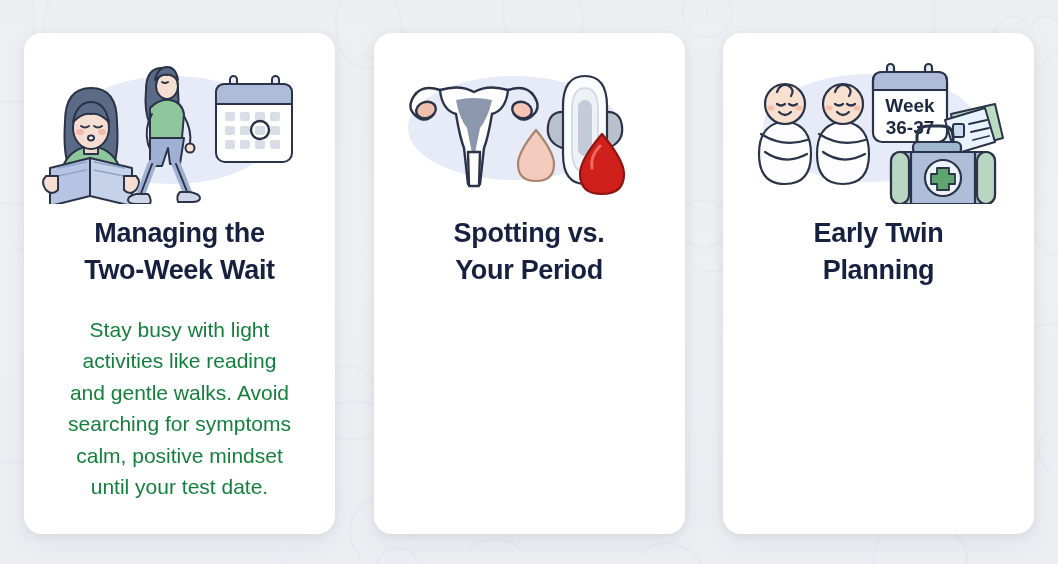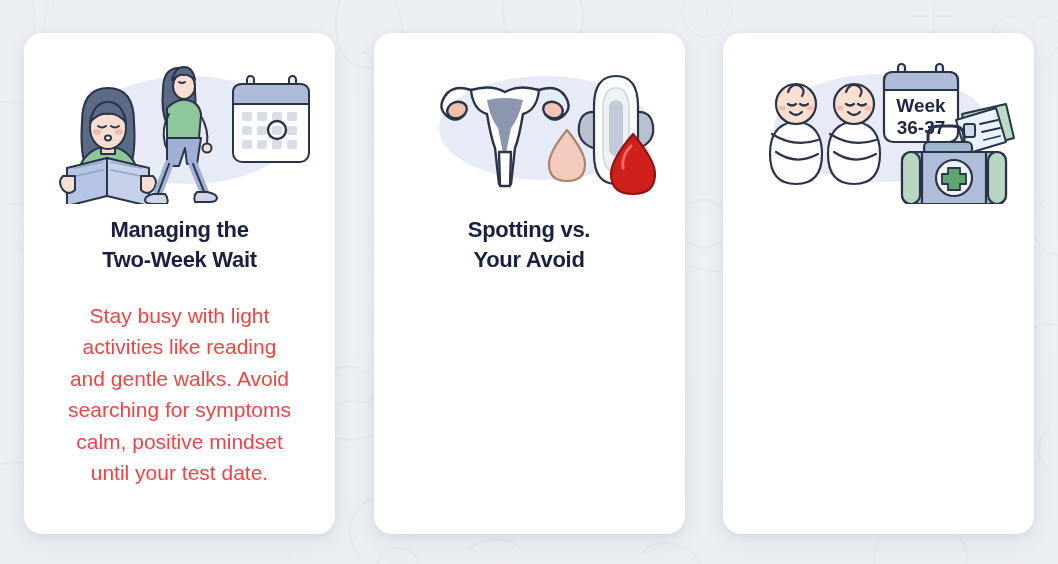--- a/index.html
+++ b/index.html
@@ -60,40 +60,40 @@
     flex-direction: column;
     align-items: center;
     overflow: hidden;
   }
 
   .card-illustration {
     width: 100%;
     height: 150px;
     display: flex;
     align-items: center;
-    justify-content: flex-end;
+    justify-content: flex-start;
     margin-bottom: 6px;
   }
   .card-illustration svg { display: block; }
 
   .card-title {
-    font-size: 22px;
+    font-size: 27px;
     font-weight: bold;
     line-height: 1.38;
     color: #17213f;
     text-align: center;
     letter-spacing: -0.3px;
     margin-top: 4px;
     white-space: pre-line;
   }
 
   .card-body {
     font-size: 21px;
     line-height: 1.50;
-    color: #ef4444;
+    color: #15803d;
     text-align: center;
     margin-top: 24px;
     padding: 0 6px;
     white-space: pre-line;
   }
 
   
   .card.card-3 .card-body { padding: 0 2px; }
   .card.card-2 .card-body { padding: 0 8px; }
 </style>
@@ -290,21 +290,21 @@
           <rect x="188" y="44" width="14" height="56" rx="7" fill="#c3cad8" stroke="none"></rect>
         </g>
 
         <g stroke="#8e1512" stroke-width="2.2" stroke-linejoin="round">
           <path d="M212 78 q22 26 22 40 q0 20 -22 20 q-22 0 -22 -20 q0 -14 22 -40 z" fill="#d0201c"></path>
           <path d="M202 112 q-2 -12 8 -22" stroke="#ef6a60" stroke-width="3" fill="none" stroke-linecap="round"></path>
         </g>
       </svg>
     </div>
     <div class="card-title">Spotting vs.
-Your Avoid</div>
+Your Period</div>
   </div>
 
   <div class="card card-3">
     <div class="card-illustration">
       <svg width="268" height="148" viewBox="0 0 268 148" xmlns="http://www.w3.org/2000/svg">
 
         <ellipse cx="132" cy="72" rx="108" ry="54" fill="#e7ebf7"></ellipse>
 
         <g stroke="#2a3348" stroke-width="2.2" stroke-linecap="round" stroke-linejoin="round">
           <path d="M42 66 q-22 4 -22 32 q0 30 26 30 q26 0 26 -30 q0 -28 -22 -32 z" fill="#fdfdff"></path>
@@ -357,15 +357,17 @@
           <rect x="152" y="96" width="104" height="52" rx="9" fill="#aebdd8"></rect>
           <rect x="152" y="96" width="18" height="52" rx="9" fill="#b8d6c2"></rect>
           <rect x="238" y="96" width="18" height="52" rx="9" fill="#b8d6c2"></rect>
           <path d="M172 96 l0 52 M236 96 l0 52"></path>
 
           <circle cx="204" cy="122" r="18" fill="#eef3fb"></circle>
           <path d="M198 112 l12 0 l0 6 l6 0 l0 10 l-6 0 l0 6 l-12 0 l0 -6 l-6 0 l0 -10 l6 0 z" fill="#5fa56f" stroke="#2a3348" stroke-width="1.8"></path>
         </g>
       </svg>
     </div>
+    <div class="card-title">Early Twin
+Planning</div>
   </div>
 
 </div>
 
 </body></html>

